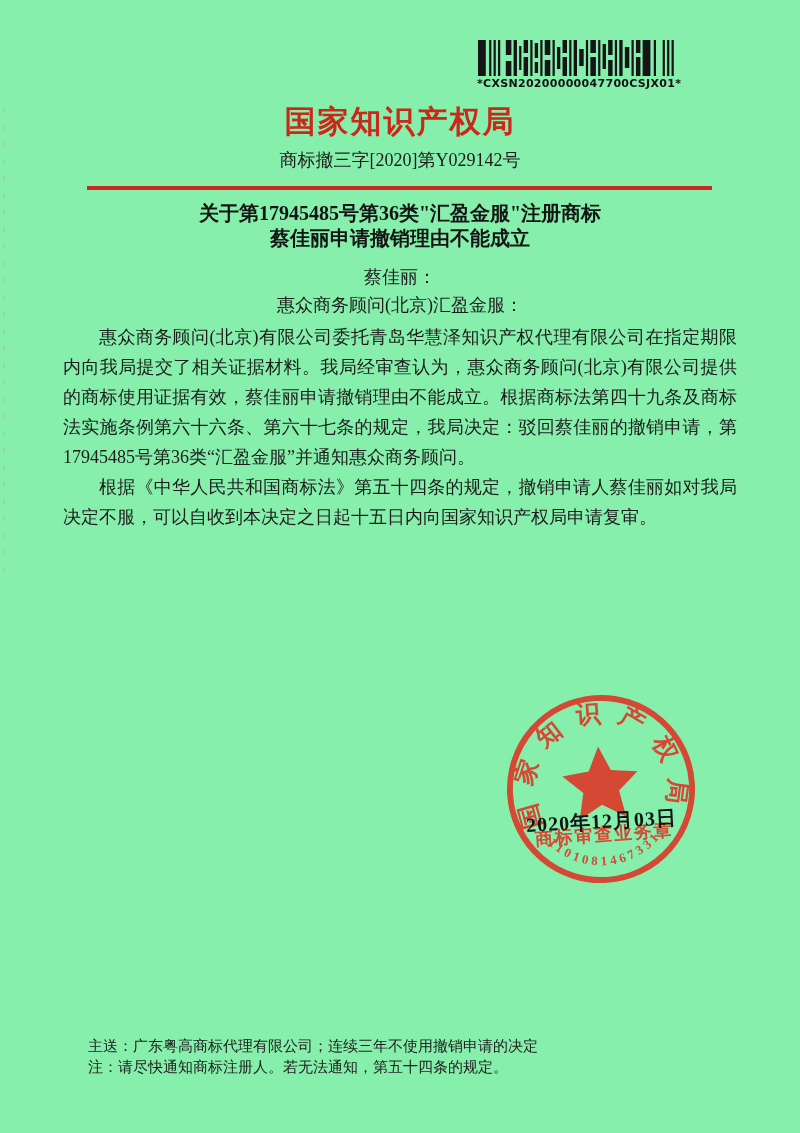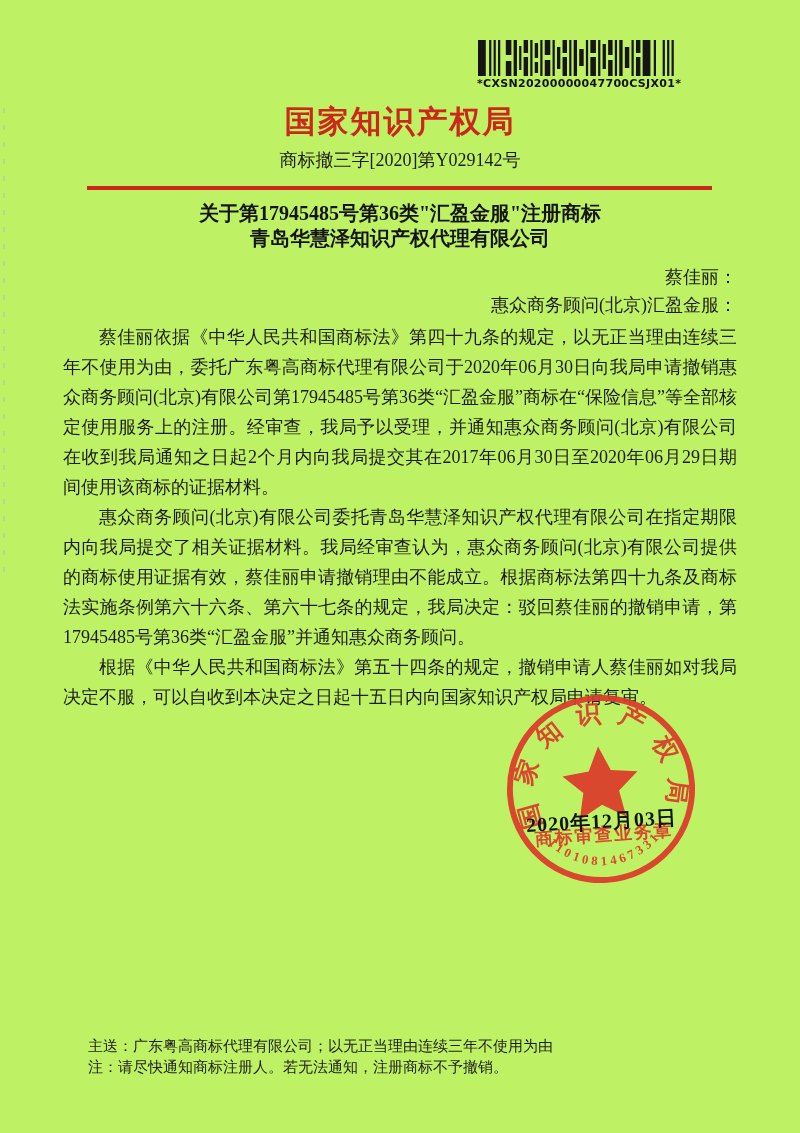--- a/index.html
+++ b/index.html
@@ -1,20 +1,20 @@
 <!DOCTYPE html>
 <html style="--accent-red: #cc271b; --seal-red: #dc3a2a; --text-black: #1c1c1c;"><head>
 <meta charset="utf-8">
 <style>
   html,body{margin:0;padding:0;background:#e8e8e8;}
   .page{
     position:relative;
     width:800px;height:1133px;
     margin:0 auto;
-    background:#bef264;
+    background:#86efac;
     font-family:"Liberation Serif","DejaVu Serif",serif;
     color:#1e1e1e;
     overflow:hidden;
   }
   .scan-artifact{
     position:absolute;left:3px;top:108px;width:2px;height:470px;
     background:repeating-linear-gradient(to bottom,#b5b5b5 0 5px,transparent 5px 17px);
     opacity:.45;
   }
   
@@ -41,21 +41,21 @@
   }
   .subject{
     position:absolute;top:201px;left:0;width:800px;margin:0;
     text-align:center;font-size:20px;font-weight:700;line-height:25px;color:#141414;
   }
   
   .content{
     position:absolute;left:63px;top:263px;width:674px;
     font-size:18px;line-height:30px;text-align:justify;color:#1c1c1c;
   }
-  .addressee{line-height:28px;text-align:right;}
+  .addressee{line-height:28px;text-align:center;}
   .para{margin:0;text-indent:2em;}
   .para:first-of-type{margin-top:3px;}
   
   .seal-wrap{
     position:absolute;left:502px;top:690px;width:198px;height:198px;
     transform:rotate(-4deg);opacity:.92;z-index:1;
   }
   .seal-svg{width:198px;height:198px;color:var(--seal-red);
     font-family:"Liberation Serif","DejaVu Serif",serif;}
   .seal-date{
@@ -126,27 +126,26 @@
   </div>
 
   <h1 class="agency">国家知识产权局</h1>
 
   <div class="doc-number">商标撤三字[2020]第Y029142号</div>
 
   <div class="red-rule"></div>
 
   <h2 class="subject">
     <span>关于第17945485号第36类"汇盈金服"注册商标</span><br>
-    <span>青岛华慧泽知识产权代理有限公司</span>
+    <span>蔡佳丽申请撤销理由不能成立</span>
   </h2>
 
   <div class="content">
     <div class="addressee">蔡佳丽：</div>
     <div class="addressee">惠众商务顾问(北京)汇盈金服：</div>
-    <p class="para">蔡佳丽依据《中华人民共和国商标法》第四十九条的规定，以无正当理由连续三年不使用为由，委托广东粤高商标代理有限公司于2020年06月30日向我局申请撤销惠众商务顾问(北京)有限公司第17945485号第36类“汇盈金服”商标在“保险信息”等全部核定使用服务上的注册。经审查，我局予以受理，并通知惠众商务顾问(北京)有限公司在收到我局通知之日起2个月内向我局提交其在2017年06月30日至2020年06月29日期间使用该商标的证据材料。</p>
     <p class="para">惠众商务顾问(北京)有限公司委托青岛华慧泽知识产权代理有限公司在指定期限内向我局提交了相关证据材料。我局经审查认为，惠众商务顾问(北京)有限公司提供的商标使用证据有效，蔡佳丽申请撤销理由不能成立。根据商标法第四十九条及商标法实施条例第六十六条、第六十七条的规定，我局决定：驳回蔡佳丽的撤销申请，第17945485号第36类“汇盈金服”并通知惠众商务顾问。</p>
     <p class="para">根据《中华人民共和国商标法》第五十四条的规定，撤销申请人蔡佳丽如对我局决定不服，可以自收到本决定之日起十五日内向国家知识产权局申请复审。</p>
   </div>
 
   <div class="seal-wrap">
     <svg class="seal-svg" viewBox="0 0 200 200" aria-hidden="true">
       <circle cx="100" cy="100" r="92" fill="none" stroke="currentColor" stroke-width="6"></circle>
       <polygon fill="currentColor" points="100,57 111.2,81.6 138,84.6 118.1,102.9 123.5,129.4 100,116 76.5,129.4 81.9,102.9 62,84.6 88.8,81.6"></polygon>
       <defs>
         <path id="sealTopArc" d="M 36.1,123.3 A 68,68 0 1 1 163.9,123.3" fill="none"></path>
@@ -158,17 +157,17 @@
       <text x="100" y="152" font-size="18" font-weight="700" fill="currentColor" letter-spacing="2" text-anchor="middle">商标审查业务章</text>
       <text font-size="13" font-weight="700" fill="currentColor" letter-spacing="3.5">
         <textPath href="#sealBottomArc" startOffset="50%" text-anchor="middle">1101081467331</textPath>
       </text>
     </svg>
   </div>
 
   <div class="seal-date">2020年12月03日</div>
 
   <div class="footer">
-    <div>主送：广东粤高商标代理有限公司；以无正当理由连续三年不使用为由</div>
-    <div>注：请尽快通知商标注册人。若无法通知，注册商标不予撤销。</div>
+    <div>主送：广东粤高商标代理有限公司；连续三年不使用撤销申请的决定</div>
+    <div>注：请尽快通知商标注册人。若无法通知，第五十四条的规定。</div>
   </div>
 
 </div>
 
 </body></html>

